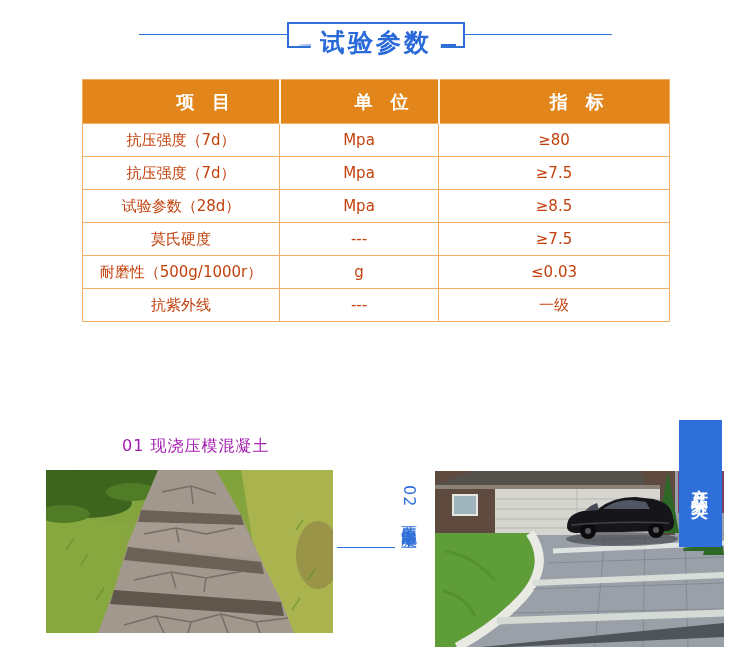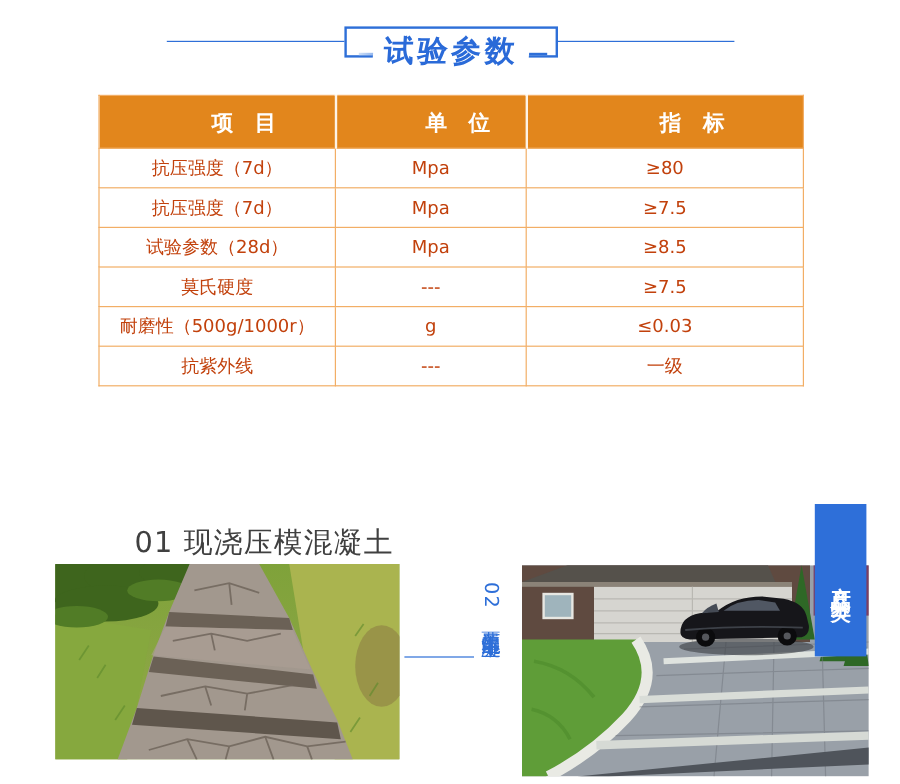--- a/index.html
+++ b/index.html
@@ -24,21 +24,21 @@
                 border-collapse:collapse; table-layout:fixed;
                 border:1px solid #f2ae66; }
   .spec-table col.c1 { width:197px; } .spec-table col.c2 { width:159px; } .spec-table col.c3 { width:231px; }
   .spec-table th { height:44px; background:#e2861c; color:#fff; font-size:18px; font-weight:bold;
                    text-align:center; border-left:2px solid #fdf3e6;padding-left:45px; }
   .spec-table th:first-child { border-left:none; }
   .spec-table td { height:33px; text-align:center; color:#c2410c; font-size:15px;
                    border:1px solid #f2ae66; background:#fff; }
 
   
-  .label-01 { position:absolute; left:112px; top:436px; color:#404040; font-size:24px;
+  .label-01 { position:absolute; left:122px; top:436px; color:#a21caf; font-size:16px;
               letter-spacing:1px; white-space:nowrap; }
   .photo { position:absolute; display:block; }
   .photo-1 { left:46px;  top:470px; width:287px; height:163px; }
   .photo-2 { left:435px; top:471px; width:289px; height:176px; }
   .connector { position:absolute; left:337px; top:547px; width:58px; height:1px; background:#2e6fd8; }
   .label-02 { position:absolute; left:398px; top:485px; height:145px;
               writing-mode:vertical-rl; text-orientation:mixed;
               color:#2e6fd8; font-size:16px; letter-spacing:1px; white-space:nowrap; }
   .side-tab { position:absolute; left:679px; top:420px; width:43px; height:127px;
               background:#2e6fd9; color:#fff; z-index:5; cursor:pointer;

